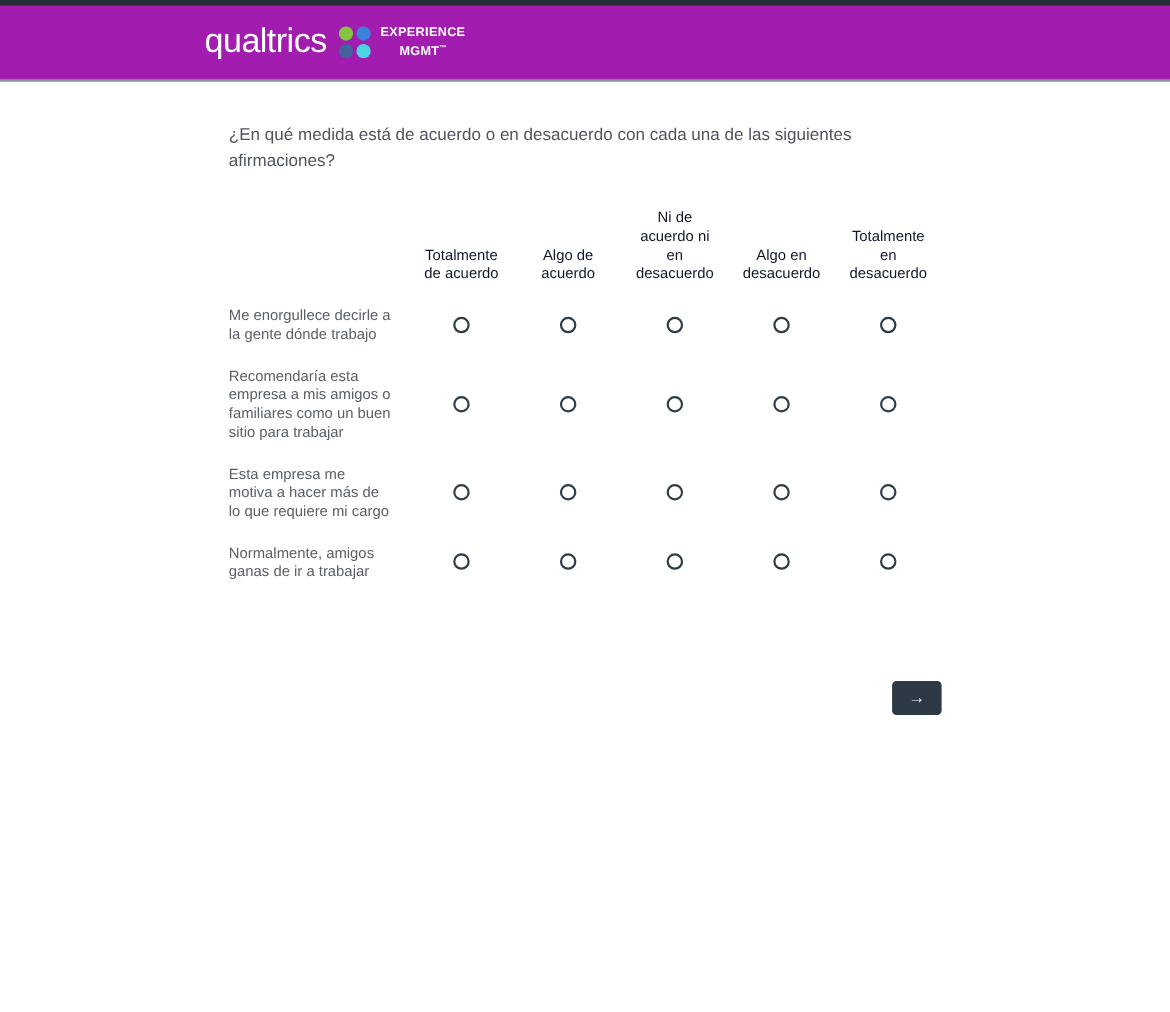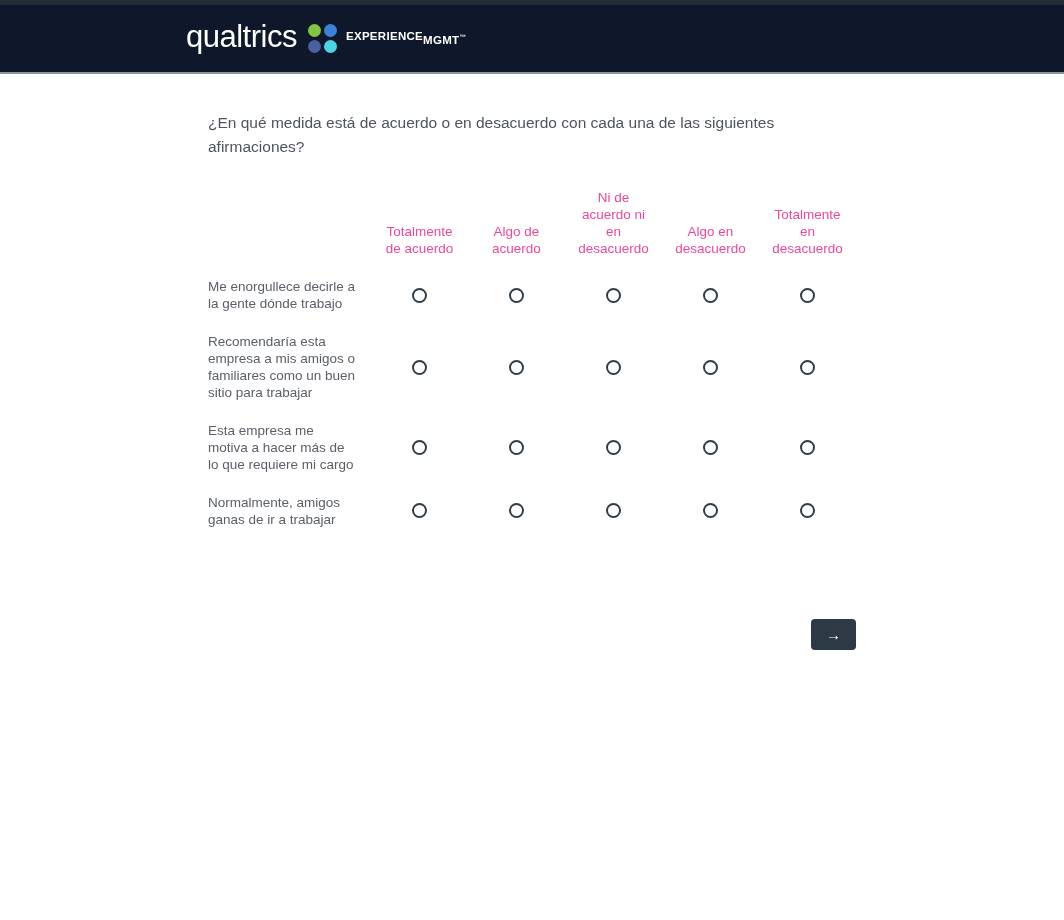--- a/index.html
+++ b/index.html
@@ -7,21 +7,21 @@
   body {
     min-height: 920px;
     background: #ffffff;
     font-family: "Liberation Sans", "DejaVu Sans", sans-serif;
     color: #51575f;
   }
 
   
   .brand-header {
     height: 74px;
-    background: #0f172a;
+    background: #a21caf;
     border-top: 5px solid #252e36;
     border-bottom: 2px solid #8a929a;
     display: flex;
     align-items: center;
   }
   .logo {
     margin-left: 186px;
     display: flex;
     align-items: center;
   }
@@ -37,26 +37,28 @@
     display: grid;
     grid-template-columns: 13px 13px;
     grid-template-rows: 13px 13px;
     gap: 3px;
     margin-left: 11px;
     margin-right: 9px;
   }
   .dot { width: 13px; height: 13px; border-radius: 50%; display: block; }
   .tagline {
     display: flex;
+    flex-direction: column;
     justify-content: center;
     color: #ffffff;
     font-weight: bold;
     font-size: 11.5px;
     line-height: 13px;
     letter-spacing: 0.3px;
+    align-items: center;
   }
   .tagline sup { font-size: 6.5px; vertical-align: super; letter-spacing: 0; }
 
   
   .content {
     width: 648px;
     margin: 12px auto;
   }
   .question {
     margin-top: 37px;
@@ -78,21 +80,21 @@
     flex: 0 0 97px;
     display: flex;
     justify-content: center;
   }
   .head-cell { text-align: center; }
   .head-text {
     display: inline-block;
     max-width: 72px;
     font-size: 13.5px;
     line-height: 17px;
-    color: #ec4899;
+    color: #0f172a;
     text-align: center;
   }
   .matrix-row {
     display: flex;
     align-items: center;
     margin-top: 20px;
   }
   .matrix-row:first-of-type { margin-top: 21px; align-items: center; }
   .row-label {
     font-size: 13.5px;

